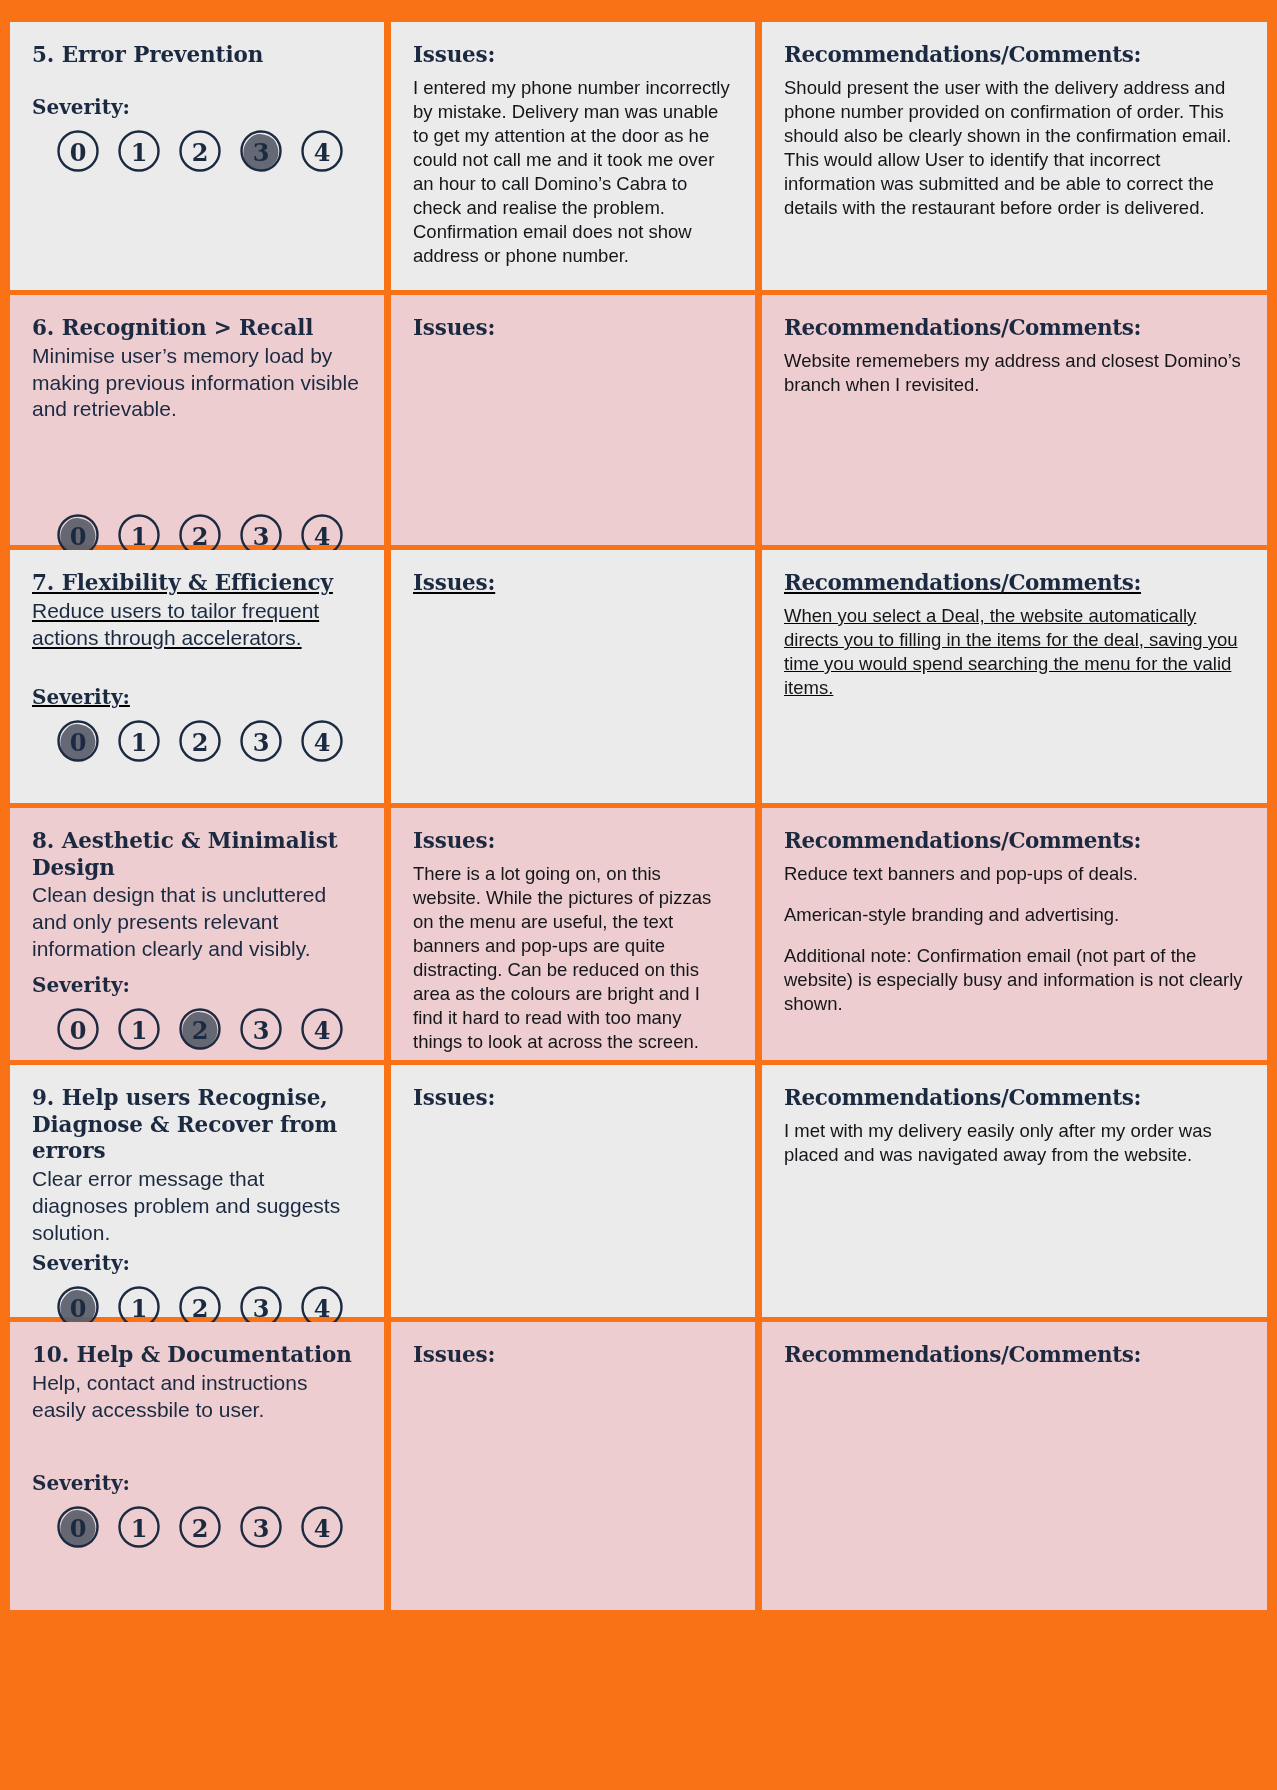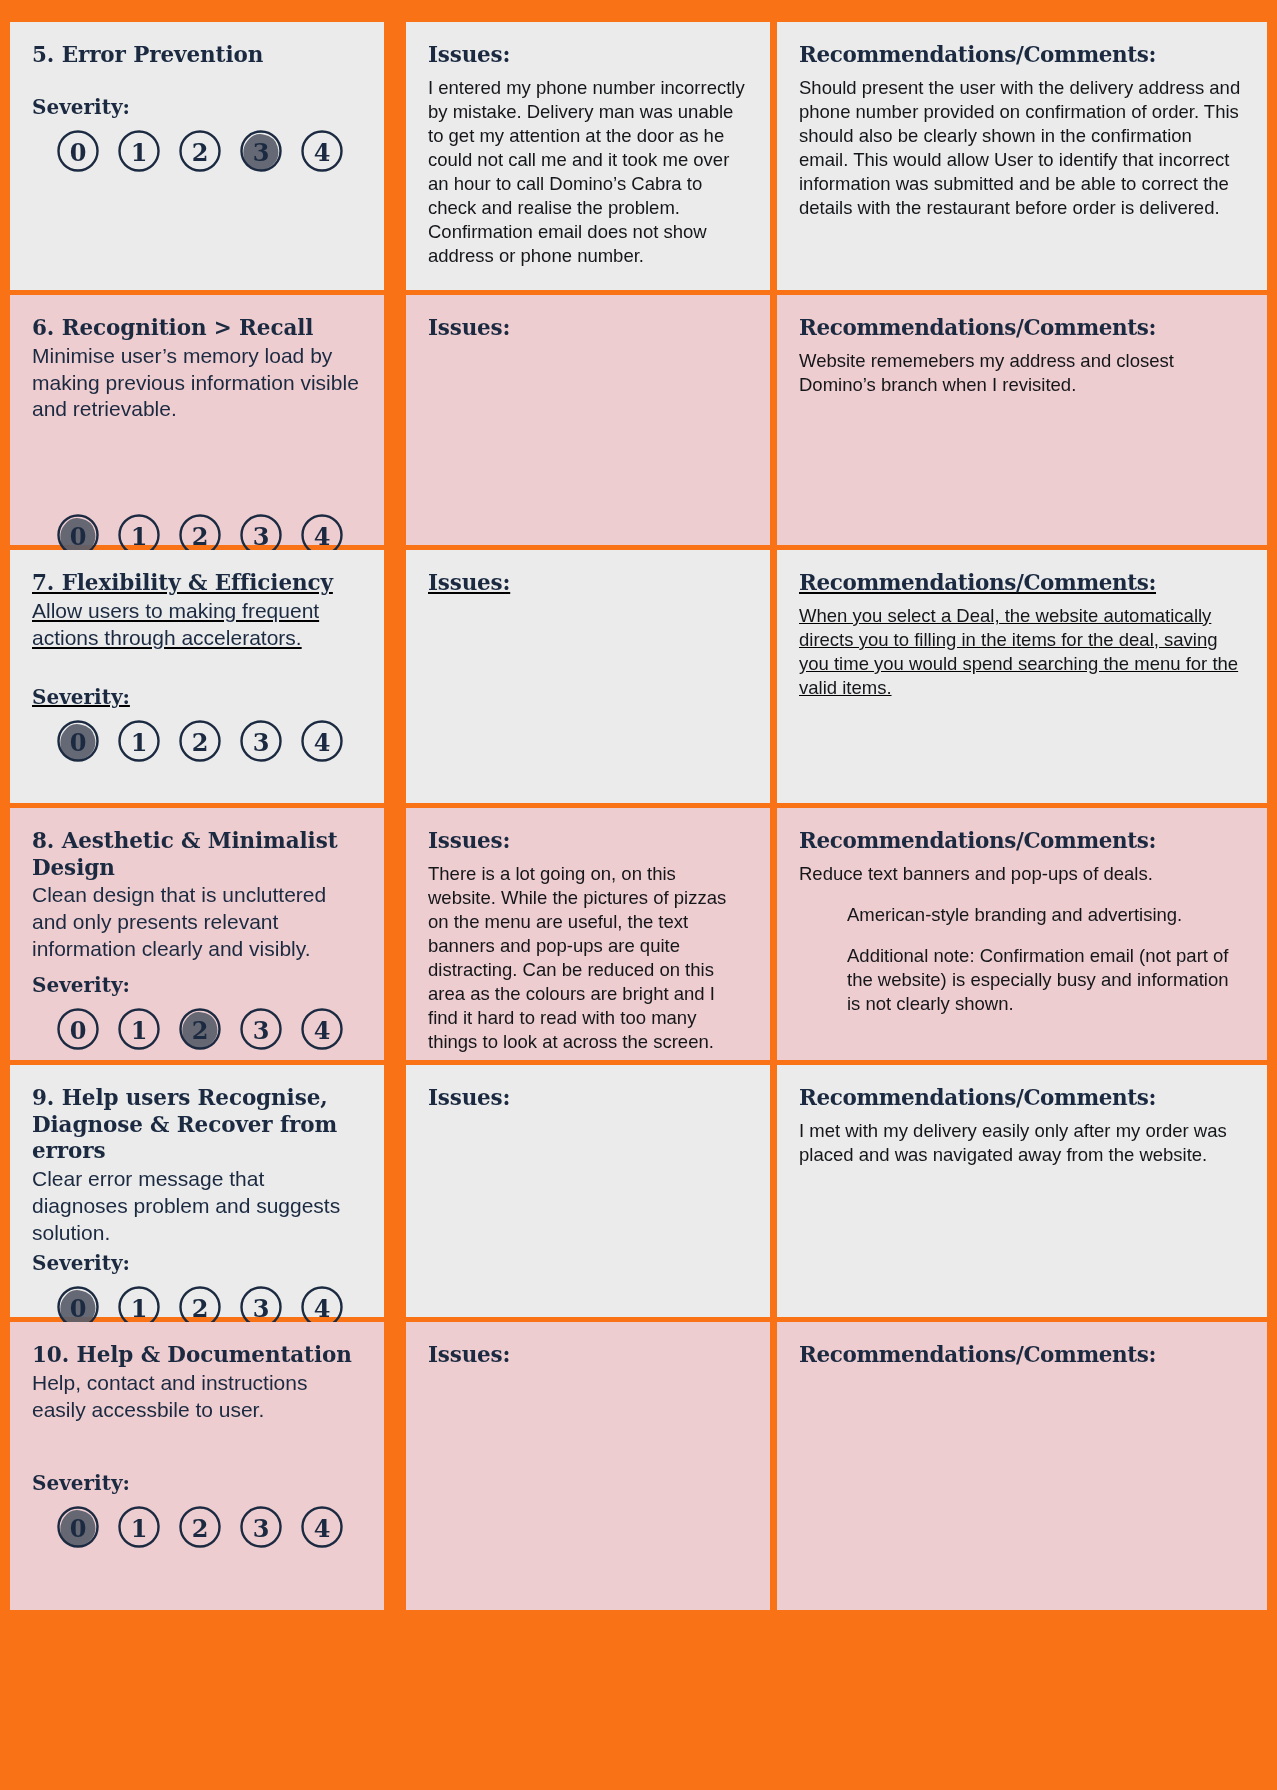--- a/index.html
+++ b/index.html
@@ -24,21 +24,21 @@
     gap: 7px;
     flex: 0 0 auto;
   }
   .cell {
     background: #ebebeb;
     padding: 20px 22px 14px 22px;
     position: relative;
   }
   .row.pink .cell { background: #eecdd0; }
   .col-heuristic { width: 374px; flex: 0 0 374px; }
-  .col-issues    { width: 364px; flex: 0 0 364px; margin-left: 15px; }
+  .col-issues    { width: 364px; flex: 0 0 364px; }
   .col-recs      { flex: 1 1 auto; }
 
   .h-title {
     font-family: "DejaVu Serif", serif;
     font-weight: bold;
     font-size: 21.5px;
     color: #1b2a41;
     line-height: 1.24;
     letter-spacing: -0.1px;
   }
@@ -74,21 +74,21 @@
     letter-spacing: -0.2px;
     white-space: nowrap;
   }
   .body-text {
     font-family: "Liberation Sans", sans-serif;
     font-size: 18.5px;
     color: #14161a;
     line-height: 1.30;
     margin-top: 9px;
   }
-  .body-text p + p { margin-top: 17px; margin-left: 48px; }
+  .body-text p + p { margin-top: 17px; }
   .col-recs .col-head { letter-spacing: -0.4px; }
 </style>
 </head>
 <body>
 
 <div class="sheet">
     <div class="row" style="height: 268px;">
       <div class="cell col-heuristic">
         <div class="h-title">5. Error Prevention</div>
         <div class="sev-label" style="margin-top: 26px;">Severity:</div>
@@ -182,21 +182,21 @@
       <div class="cell col-recs">
         <div class="col-head">Recommendations/Comments:</div>
         <div class="body-text">
           <p>Website rememebers my address and closest Domino’s branch when I revisited.</p>
         </div>
       </div>
     </div>
     <div class="row" style="height: 253px; text-decoration: underline;">
       <div class="cell col-heuristic">
         <div class="h-title">7. Flexibility &amp; Efficiency</div>
-        <div class="h-desc">Allow users to making frequent actions through accelerators.</div>
+        <div class="h-desc">Reduce users to tailor frequent actions through accelerators.</div>
         <div class="sev-label" style="margin-top: 34px;">Severity:</div>
         <div class="sev-row">
           <div class="sev-wrap">
             <svg viewBox="0 0 44 44">
               <path d="M10 14 q6 -8 14 -6 q10 2 12 10 q3 10 -4 16 q-7 6 -15 4 q-9 -2 -10 -11 q-1 -8 3 -13 Z M8 20 q10 -6 20 -2 q8 3 8 10 M12 30 q8 -10 20 -8" fill="#5a5f6b" stroke="#5a5f6b" stroke-width="5" stroke-linejoin="round" opacity="0.92"></path>
               <circle cx="22" cy="22" r="19.5" fill="none" stroke="#1b2a41" stroke-width="2.4"></circle>
               <text x="22" y="23" text-anchor="middle" dominant-baseline="central" font-family="&quot;DejaVu Serif&quot;, serif" font-weight="bold" font-size="24" fill="#1b2a41">0</text>
             </svg>
           </div>
           <div class="sev-wrap">

